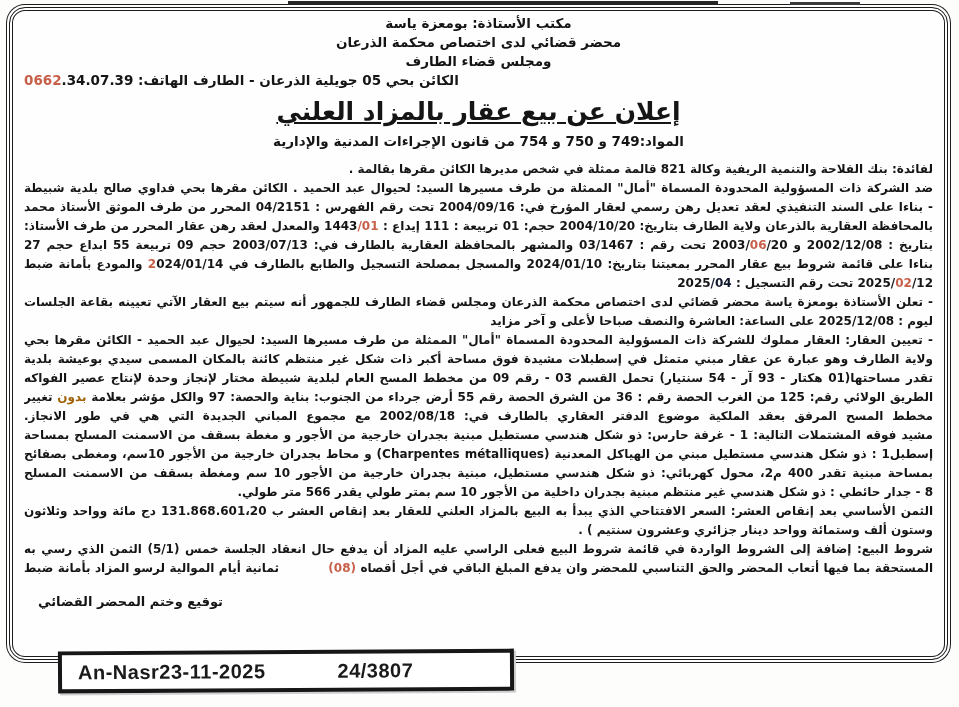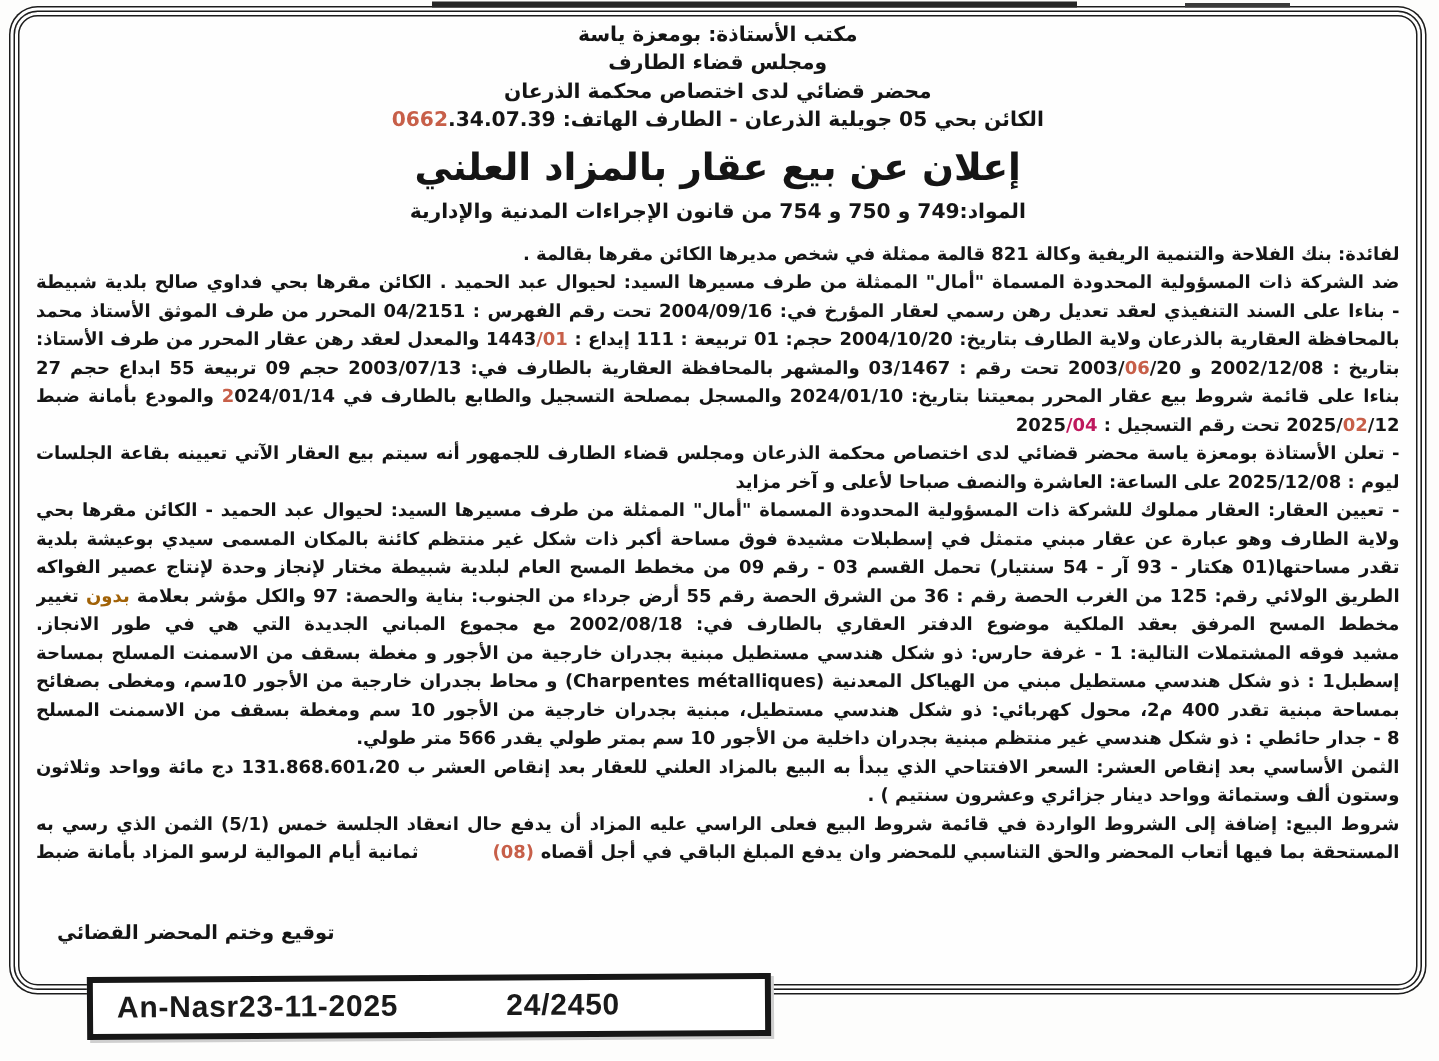--- a/index.html
+++ b/index.html
@@ -19,34 +19,34 @@
   .scan-artifact-top{position:absolute;top:1px;left:288px;width:430px;height:4px;background:#262626;}
   .scan-artifact-top2{position:absolute;top:2px;left:790px;width:70px;height:3px;background:#3a3a3a;}
   .content{
     position:absolute;top:14px;left:24px;right:26px;
     direction:rtl;
   }
   .office{ text-align:center;font-weight:700;font-size:13.5px; }
   .office-line{ height:19px;line-height:19px;overflow:hidden; }
   .doc-title{
     text-align:center;font-weight:700;font-size:25px;line-height:30px;
-    margin-top:7px;height:32px;overflow:hidden;
+    margin-top:7px;height:32px;overflow:hidden;text-decoration:underline;
   }
   .doc-subtitle{
     text-align:center;font-weight:700;font-size:13.5px;line-height:18px;
     margin-top:3px;height:19px;overflow:hidden;
   }
   .body-text{ margin-top:9px;font-weight:700;font-size:12px; }
   .bline{
     height:19px;line-height:19px;overflow:hidden;
     text-align:justify;text-align-last:justify;
   }
   .bline.end{ text-align:justify;text-align-last:right; }
   .signature{
-    position:absolute;left:38px;top:615px;direction:rtl;
+    position:absolute;left:38px;top:594px;direction:rtl;
     font-weight:700;font-size:13px;
   }
   .stamp{
     position:absolute;left:58px;top:650px;width:448px;height:34px;
     border:4px solid #171717;background:#ffffff;
     display:flex;align-items:center;direction:ltr;
     font-family:"Liberation Sans","DejaVu Sans",sans-serif;
     font-weight:700;font-size:20px;letter-spacing:0.5px;color:#1a1a1a;
     transform:rotate(-0.35deg);
     box-shadow:2px 2px 0 #cfcfcf;
@@ -57,34 +57,34 @@
 </head>
 <body>
 
 <div class="frame"></div>
 <div class="scan-artifact-top"></div>
 <div class="scan-artifact-top2"></div>
 
 <div class="content">
   <div class="office" id="office-lines">
       <div class="office-line">مكتب الأستاذة: بومعزة ياسة</div>
+      <div class="office-line">محضر قضائي لدى اختصاص محكمة الذرعان</div>
       <div class="office-line">ومجلس قضاء الطارف</div>
-      <div class="office-line">محضر قضائي لدى اختصاص محكمة الذرعان</div>
     </div>
-  <div class="office-line" id="address-line" style="font-weight:700;font-size:13.5px;text-align:center;"><span>الكائن بحي 05 جويلية الذرعان - الطارف الهاتف: </span><span style="color: rgb(199, 95, 73);">0662</span><span>.34.07.39</span></div>
+  <div class="office-line" id="address-line" style="font-weight:700;font-size:13.5px;text-align:left;"><span>الكائن بحي 05 جويلية الذرعان - الطارف الهاتف: </span><span style="color: rgb(199, 95, 73);">0662</span><span>.34.07.39</span></div>
   <div class="doc-title">إعلان عن بيع عقار بالمزاد العلني</div>
   <div class="doc-subtitle">المواد:749 و 750 و 754 من قانون الإجراءات المدنية والإدارية</div>
   <div class="body-text" id="body-paragraphs">
       <div class="bline end"><span>لفائدة: بنك الفلاحة والتنمية الريفية وكالة 821 قالمة ممثلة في شخص مديرها الكائن مقرها بقالمة .</span></div>
       <div class="bline end"><span>ضد الشركة ذات المسؤولية المحدودة المسماة "أمال" الممثلة من طرف مسيرها السيد: لحيوال عبد الحميد . الكائن مقرها بحي فداوي صالح بلدية شبيطة مختار ولاية الطارف</span></div>
       <div class="bline"><span>- بناءا على السند التنفيذي لعقد تعديل رهن رسمي لعقار المؤرخ في: 2004/09/16 تحت رقم الفهرس : 04/2151 المحرر من طرف الموثق الأستاذ محمد قريوج موثق بعنابة و المشهر</span></div>
       <div class="bline"><span>بالمحافظة العقارية بالذرعان ولاية الطارف بتاريخ: 2004/10/20 حجم: 01 تربيعة : 111 إيداع : 1443</span><span style="color: rgb(199, 95, 73);">/01</span><span> والمعدل لعقد رهن عقار المحرر من طرف الأستاذ: قريوج محمد موثق بعنابة</span></div>
       <div class="bline end"><span>بتاريخ : 2002/12/08 و 2003/</span><span style="color: rgb(199, 95, 73);">06</span><span>/20 تحت رقم : 03/1467 والمشهر بالمحافظة العقارية بالطارف في: 2003/07/13 حجم 09 تربيعة 55 ابداع حجم 27 تربيعة 529.</span></div>
       <div class="bline"><span>بناءا على قائمة شروط بيع عقار المحرر بمعيتنا بتاريخ: 2024/01/10 والمسجل بمصلحة التسجيل والطابع بالطارف في </span><span style="color: rgb(199, 95, 73);">2</span><span>024/01/14 والمودع بأمانة ضبط محكمة الذرعان بتاريخ</span></div>
-      <div class="bline end"><span>2025/</span><span style="color: rgb(199, 95, 73);">02</span><span>/12 تحت رقم التسجيل : 2025</span><span style="color: #be185d;">/04</span></div>
+      <div class="bline end"><span>2025/</span><span style="color: rgb(199, 95, 73);">02</span><span>/12 تحت رقم التسجيل : 2025</span><span style="color: #0f172a;">/04</span></div>
       <div class="bline"><span>- تعلن الأستاذة بومعزة ياسة محضر قضائي لدى اختصاص محكمة الذرعان ومجلس قضاء الطارف للجمهور أنه سيتم بيع العقار الآتي تعيينه بقاعة الجلسات لمحكمة الذرعان المؤجلة</span></div>
       <div class="bline end"><span>ليوم : 2025/12/08 على الساعة: العاشرة والنصف صباحا لأعلى و آخر مزايد</span></div>
       <div class="bline"><span>- تعيين العقار: العقار مملوك للشركة ذات المسؤولية المحدودة المسماة "أمال" الممثلة من طرف مسيرها السيد: لحيوال عبد الحميد - الكائن مقرها بحي فداوي صالح بلدية شبيطة مختار</span></div>
       <div class="bline"><span>ولاية الطارف وهو عبارة عن عقار مبني متمثل في إسطبلات مشيدة فوق مساحة أكبر ذات شكل غير منتظم كائنة بالمكان المسمى سيدي بوعيشة بلدية شبيطة مختار ولاية الطارف</span></div>
       <div class="bline"><span>تقدر مساحتها(01 هكتار - 93 آر - 54 سنتيار) تحمل القسم 03 - رقم 09 من مخطط المسح العام لبلدية شبيطة مختار لإنجاز وحدة لإنتاج عصير الفواكه يحدها ما يلي: من الشمال</span></div>
       <div class="bline"><span>الطريق الولائي رقم: 125 من الغرب الحصة رقم : 36 من الشرق الحصة رقم 55 أرض جرداء من الجنوب: بناية والحصة: 97 والكل مؤشر بعلامة </span><span style="color: #a16207;">بدون</span><span> تغيير ومحاط بخط أحمر من</span></div>
       <div class="bline"><span>مخطط المسح المرفق بعقد الملكية موضوع الدفتر العقاري بالطارف في: 2002/08/18 مع مجموع المباني الجديدة التي هي في طور الانجاز.</span></div>
       <div class="bline"><span>مشيد فوقه المشتملات التالية: 1 - غرفة حارس: ذو شكل هندسي مستطيل مبنية بجدران خارجية من الأجور و مغطة بسقف من الاسمنت المسلح بمساحة مبنية تقدر 10م2، 2-</span></div>
       <div class="bline"><span>إسطبل1 : ذو شكل هندسي مستطيل مبني من الهياكل المعدنية (Charpentes métalliques) و محاط بجدران خارجية من الأجور 10سم، ومغطى بصفائح مطرية مائلة (Tn40)</span></div>
       <div class="bline"><span>بمساحة مبنية تقدر 400 م2، محول كهربائي: ذو شكل هندسي مستطيل، مبنية بجدران خارجية من الأجور 10 سم ومغطة بسقف من الاسمنت المسلح بمساحة مبنية تقدر 12م2 ؛</span></div>
@@ -93,14 +93,14 @@
       <div class="bline end"><span>وستون ألف وستمائة وواحد دينار جزائري وعشرون سنتيم ) .</span></div>
       <div class="bline"><span>شروط البيع: إضافة إلى الشروط الواردة في قائمة شروط البيع فعلى الراسي عليه المزاد أن يدفع حال انعقاد الجلسة خمس (5/1) الثمن الذي رسي به المزاد وجميع الرسوم والمصاريف</span></div>
       <div class="bline"><span>المستحقة بما فيها أتعاب المحضر والحق التناسبي للمحضر وان يدفع المبلغ الباقي في أجل أقصاه </span><span style="color: rgb(199, 95, 73); margin-left: 45px;">(08)</span><span> ثمانية أيام الموالية لرسو المزاد بأمانة ضبط المحكمة, ويجوز لكل شخص</span></div>
     </div>
 </div>
 
 <div class="signature">توقيع وختم المحضر القضائي</div>
 
 <div class="stamp">
   <span class="stamp-date">An-Nasr23-11-2025</span>
-  <span class="stamp-number">24/2450</span>
+  <span class="stamp-number">24/3807</span>
 </div>
 
 </body></html>

